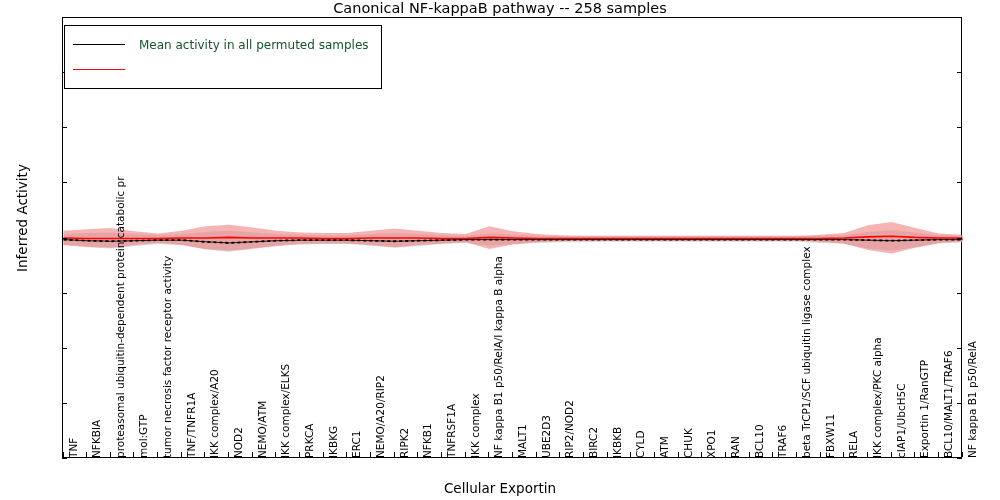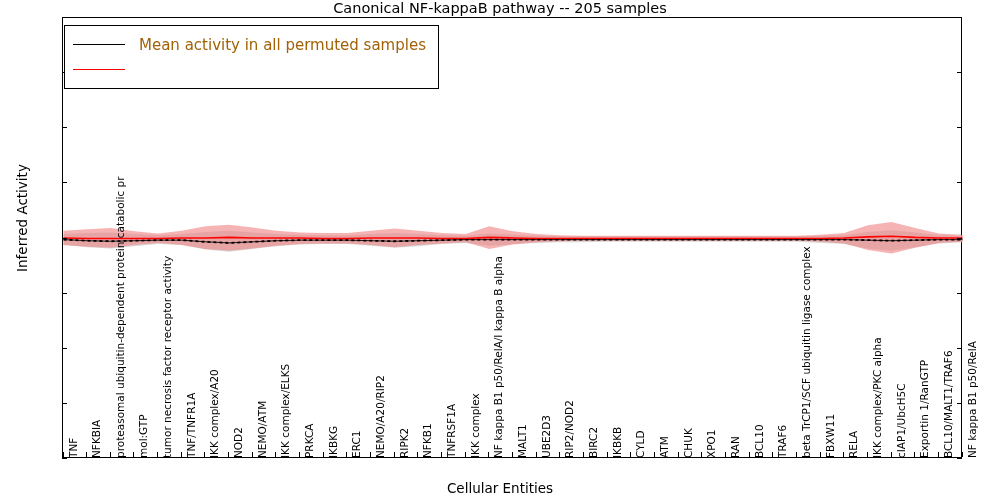--- a/index.html
+++ b/index.html
@@ -57,31 +57,31 @@
     box-sizing:border-box;
   }
   .legend-row{
     display:flex;align-items:center;
     height:25px;
   }
   .legend-line{
     width:52px;height:0;border-top-width:1.6px;border-top-style:solid;
     margin-right:14px;flex:0 0 auto;
   }
-  .legend-text{font-size:15px;color:#a16207;white-space:nowrap;}
+  .legend-text{font-size:12px;color:#14532d;white-space:nowrap;}
 </style>
 </head>
 <body>
 
 <div id="figure">
 
-  <div id="title">Canonical NF-kappaB pathway -- 205 samples</div>
+  <div id="title">Canonical NF-kappaB pathway -- 258 samples</div>
 
   <div id="ylabel">Inferred Activity</div>
-  <div id="xlabel">Cellular Entities</div>
+  <div id="xlabel">Cellular Exportin</div>
 
   <div id="plot">
     <svg id="svgplot" viewBox="0 0 900 441" preserveAspectRatio="none">
         <path d="M0.50 216.09 L24.16 214.99 L47.82 214.44 L71.47 216.09 L95.13 217.19 L118.79 216.09 L142.45 213.88 L166.11 212.78 L189.76 214.44 L213.42 216.09 L237.08 216.64 L260.74 217.19 L284.39 217.19 L308.05 216.09 L331.71 214.99 L355.37 216.09 L379.03 217.19 L402.68 217.74 L426.34 215.54 L450.00 216.64 L473.66 217.74 L497.32 218.29 L520.97 218.29 L544.63 218.29 L568.29 218.29 L591.95 218.29 L615.61 218.29 L639.26 218.29 L662.92 218.29 L686.58 218.29 L710.24 218.29 L733.89 218.29 L757.55 217.74 L781.21 217.19 L804.87 213.88 L828.53 212.23 L852.18 214.44 L875.84 217.19 L899.50 217.74 L899.50 224.36 L875.84 225.46 L852.18 229.32 L828.53 232.63 L804.87 230.42 L781.21 226.01 L757.55 224.91 L733.89 223.81 L710.24 223.81 L686.58 223.81 L662.92 223.81 L639.26 223.81 L615.61 223.81 L591.95 223.81 L568.29 223.81 L544.63 223.81 L520.97 224.36 L497.32 224.36 L473.66 224.91 L450.00 226.01 L426.34 227.67 L402.68 224.91 L379.03 226.01 L355.37 228.22 L331.71 229.87 L308.05 227.67 L284.39 226.01 L260.74 226.01 L237.08 226.56 L213.42 228.22 L189.76 230.97 L166.11 233.73 L142.45 231.53 L118.79 227.12 L95.13 226.01 L71.47 228.22 L47.82 230.42 L24.16 229.32 L0.50 227.12 Z" fill="#cccccc" fill-opacity="0.75" stroke="none"></path>
         <path d="M0.50 212.78 L24.16 211.13 L47.82 210.03 L71.47 213.33 L95.13 215.54 L118.79 212.78 L142.45 208.37 L166.11 206.72 L189.76 209.47 L213.42 212.78 L237.08 214.44 L260.74 214.99 L284.39 214.99 L308.05 212.78 L331.71 210.58 L355.37 212.78 L379.03 214.99 L402.68 216.09 L426.34 208.37 L450.00 213.33 L473.66 216.09 L497.32 217.19 L520.97 217.74 L544.63 217.74 L568.29 217.74 L591.95 217.74 L615.61 217.74 L639.26 217.74 L662.92 217.74 L686.58 217.74 L710.24 217.74 L733.89 217.74 L757.55 216.64 L781.21 214.99 L804.87 207.27 L828.53 203.96 L852.18 210.03 L875.84 215.54 L899.50 216.64 L899.50 223.81 L875.84 224.91 L852.18 229.87 L828.53 235.38 L804.87 232.08 L781.21 225.46 L757.55 223.81 L733.89 222.71 L710.24 222.71 L686.58 222.71 L662.92 222.71 L639.26 222.71 L615.61 222.71 L591.95 222.71 L568.29 222.71 L544.63 222.71 L520.97 222.71 L497.32 223.26 L473.66 224.36 L450.00 226.56 L426.34 230.97 L402.68 224.36 L379.03 225.46 L355.37 227.12 L331.71 229.32 L308.05 227.12 L284.39 225.46 L260.74 225.46 L237.08 226.01 L213.42 227.67 L189.76 230.42 L166.11 232.63 L142.45 230.97 L118.79 227.12 L95.13 224.91 L71.47 227.12 L47.82 229.87 L24.16 228.77 L0.50 227.12 Z" fill="#f08080" fill-opacity="0.6" stroke="none"></path>
         <path d="M0.50 221.60 L24.16 222.71 L47.82 223.26 L71.47 222.71 L95.13 222.15 L118.79 222.15 L142.45 223.81 L166.11 224.91 L189.76 223.81 L213.42 222.71 L237.08 222.15 L260.74 222.15 L284.39 222.15 L308.05 222.71 L331.71 223.26 L355.37 222.71 L379.03 222.15 L402.68 221.60 L426.34 221.60 L450.00 221.60 L473.66 221.60 L497.32 221.60 L520.97 221.60 L544.63 221.60 L568.29 221.60 L591.95 221.60 L615.61 221.60 L639.26 221.60 L662.92 221.60 L686.58 221.60 L710.24 221.60 L733.89 221.60 L757.55 221.60 L781.21 221.60 L804.87 222.15 L828.53 222.71 L852.18 222.15 L875.84 221.60 L899.50 221.60 " fill="none" stroke="#000000" stroke-width="1.8" stroke-dasharray="3 3"></path>
         <path d="M0.50 219.95 L24.16 220.50 L47.82 220.50 L71.47 220.50 L95.13 220.50 L118.79 219.95 L142.45 219.95 L166.11 219.40 L189.76 219.95 L213.42 219.95 L237.08 219.95 L260.74 220.50 L284.39 220.50 L308.05 219.95 L331.71 219.95 L355.37 219.95 L379.03 220.50 L402.68 220.50 L426.34 219.40 L450.00 219.95 L473.66 220.50 L497.32 220.50 L520.97 220.50 L544.63 220.50 L568.29 220.50 L591.95 220.50 L615.61 220.50 L639.26 220.50 L662.92 220.50 L686.58 220.50 L710.24 220.50 L733.89 220.50 L757.55 220.50 L781.21 219.95 L804.87 218.85 L828.53 218.29 L852.18 219.40 L875.84 219.95 L899.50 219.95 " fill="none" stroke="#ff0000" stroke-width="1.6"></path>
         <path d="M0.50 221.60 L24.16 222.71 L47.82 223.26 L71.47 222.71 L95.13 222.15 L118.79 222.15 L142.45 223.81 L166.11 224.91 L189.76 223.81 L213.42 222.71 L237.08 222.15 L260.74 222.15 L284.39 222.15 L308.05 222.71 L331.71 223.26 L355.37 222.71 L379.03 222.15 L402.68 221.60 L426.34 221.60 L450.00 221.60 L473.66 221.60 L497.32 221.60 L520.97 221.60 L544.63 221.60 L568.29 221.60 L591.95 221.60 L615.61 221.60 L639.26 221.60 L662.92 221.60 L686.58 221.60 L710.24 221.60 L733.89 221.60 L757.55 221.60 L781.21 221.60 L804.87 222.15 L828.53 222.71 L852.18 222.15 L875.84 221.60 L899.50 221.60 " fill="none" stroke="#000" stroke-width="1" stroke-opacity="0.85"></path>
       </svg>
   </div>

